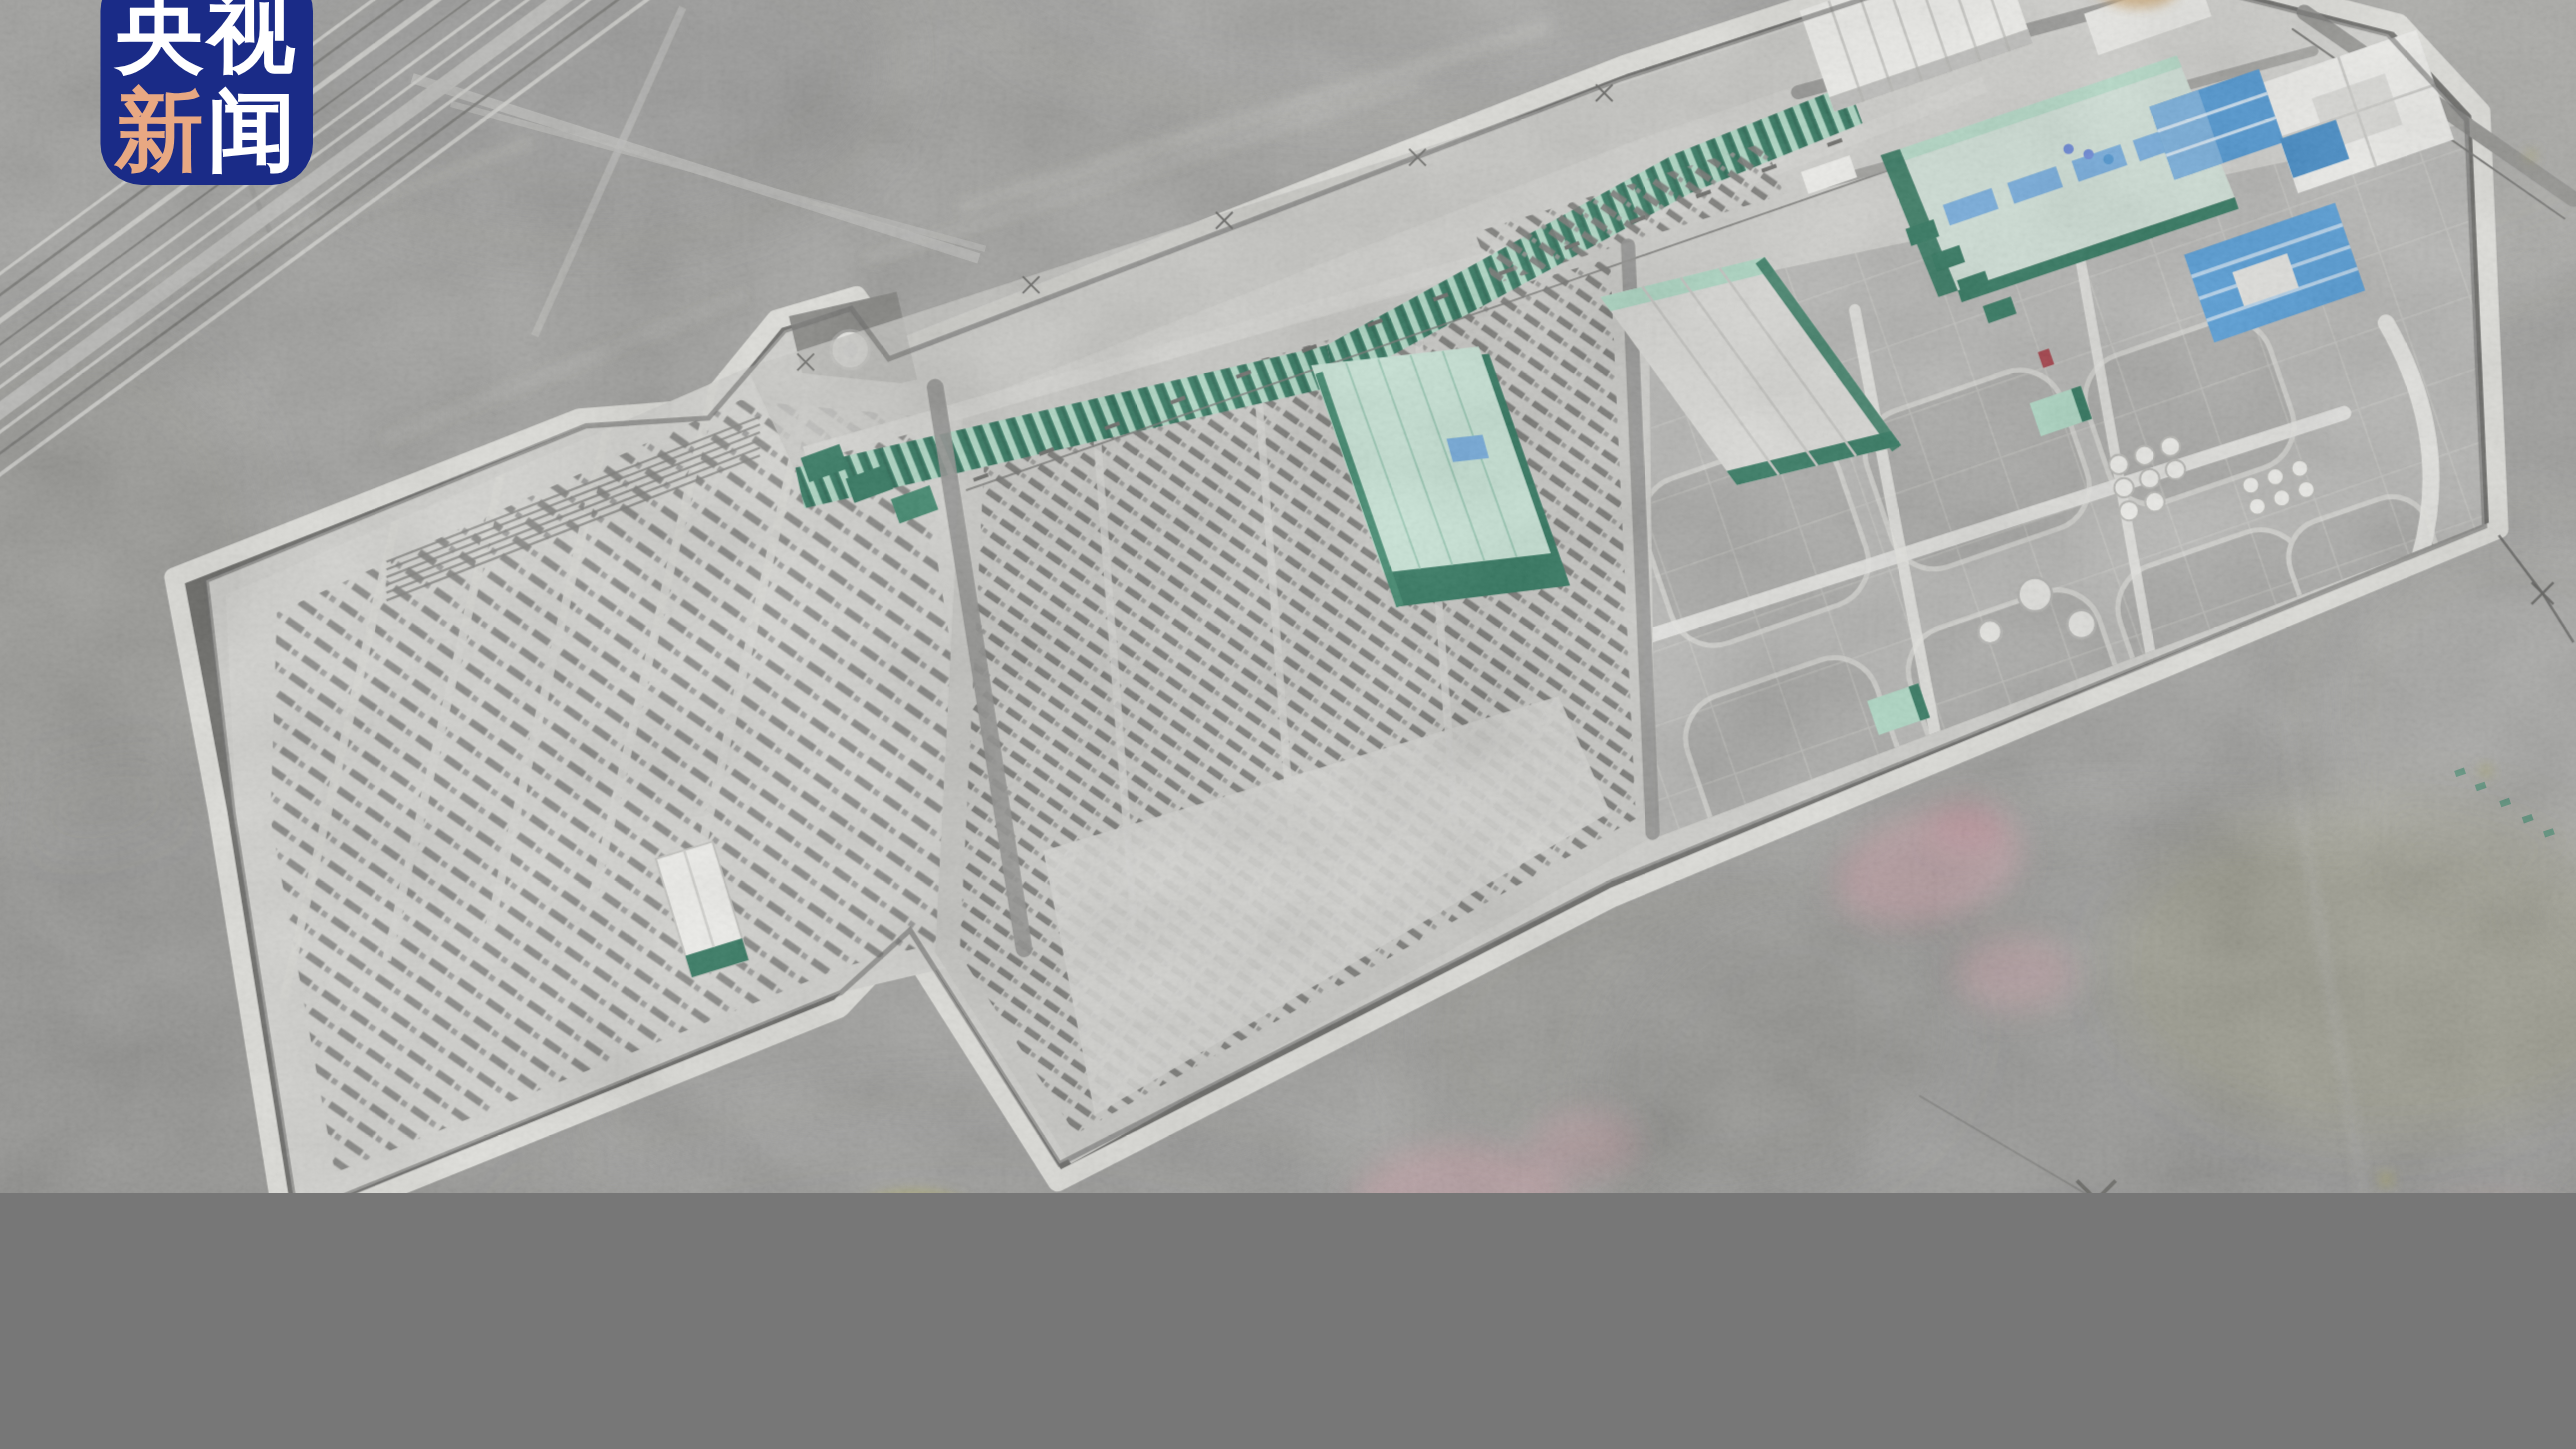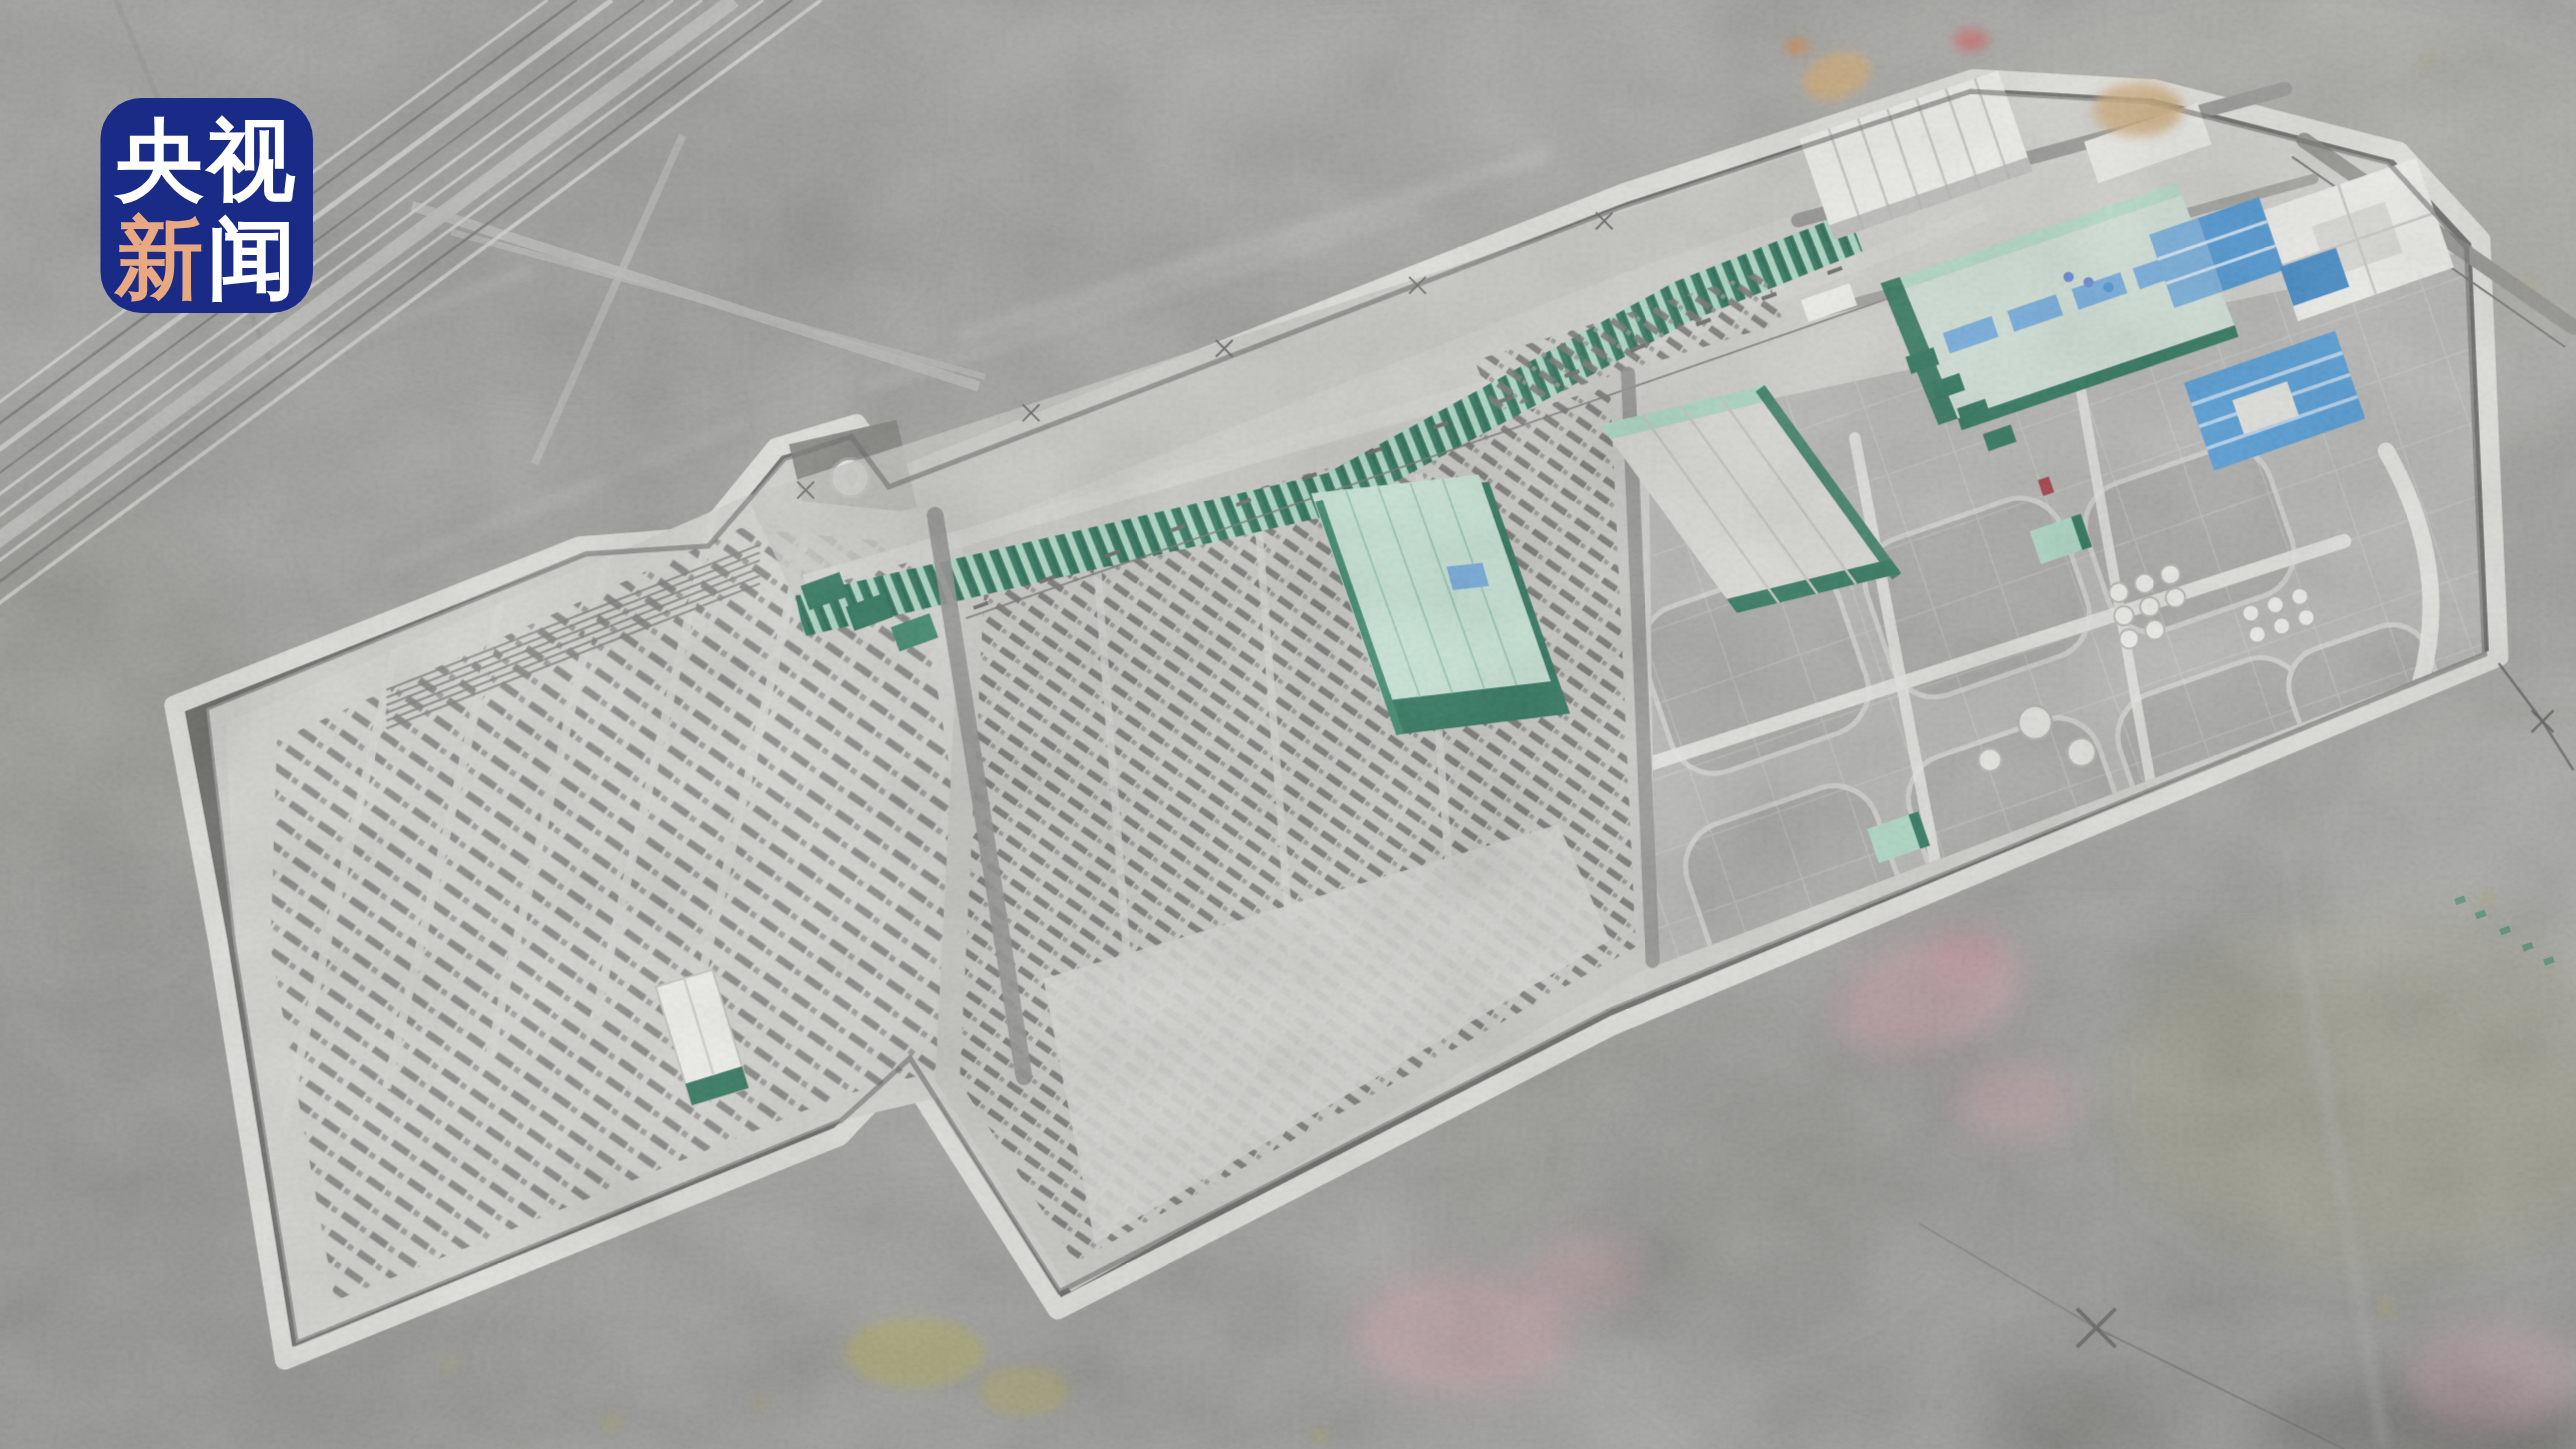--- a/index.html
+++ b/index.html
@@ -1,16 +1,16 @@
 <!DOCTYPE html>
 <html style="--terrain: #9b9b98; --terrain_dark: #848481; --terrain_light: #b0b0ac; --platform: #cdcdc9; --platform_bright: #d8d8d4; --wall_light: #dfdfda; --ditch: #5e5e5b; --road: #8a8a87; --road_light: #e7e7e3; --yard_west: #d2d2ce; --yard_central: #c6c6c2; --pond_zone: #b1b1ae; --pond: #a3a3a0; --hall_green: #1d6b50; --hall_green_mid: #2f8062; --mint: #a9d8c2; --mint_light: #c5e4d5; --roof_gray: #d9d9d5; --skylight: #6aa7dc; --blue_roof: #3f8ed0; --blue_roof_light: #79b0dd; --blue_deep: #2f7fc0; --white_bldg: #f1f1ed; --tank: #efefeb; --pink: #c497a0; --tan: #c9a36b; --olive: #a3a05e; --rail_light: #c9c9c5; --rail_dark: #6f6f6c; --red_dot: #a0303a; --wm_bg: #1a2b87; --wm_line1: #ffffff; --wm_accent: #e8a882; --wm_line2b: #ffffff;font-size:10.3px"><head>
 <meta charset="utf-8">
 <style>
   html,body{margin:0;padding:0;background:#777;}
-  .stage{position:relative;width:2576px;height:1449px;overflow:hidden;background:var(--terrain,#9b9b98);}
+  .stage{position:relative;width:2576px;height:1193px;overflow:hidden;background:var(--terrain,#9b9b98);}
   .stage svg{position:absolute;inset:0;width:100%;height:100%;display:block;}
   text{font-family:"DejaVu Sans","Liberation Sans",sans-serif;}
   .wm-line{font-weight:bold;font-size:138px;letter-spacing:4px;}
 </style>
 </head>
 <body>
 
 <div class="stage">
 <svg viewBox="0 0 4000 2250" preserveAspectRatio="xMidYMid slice">
   <defs>

